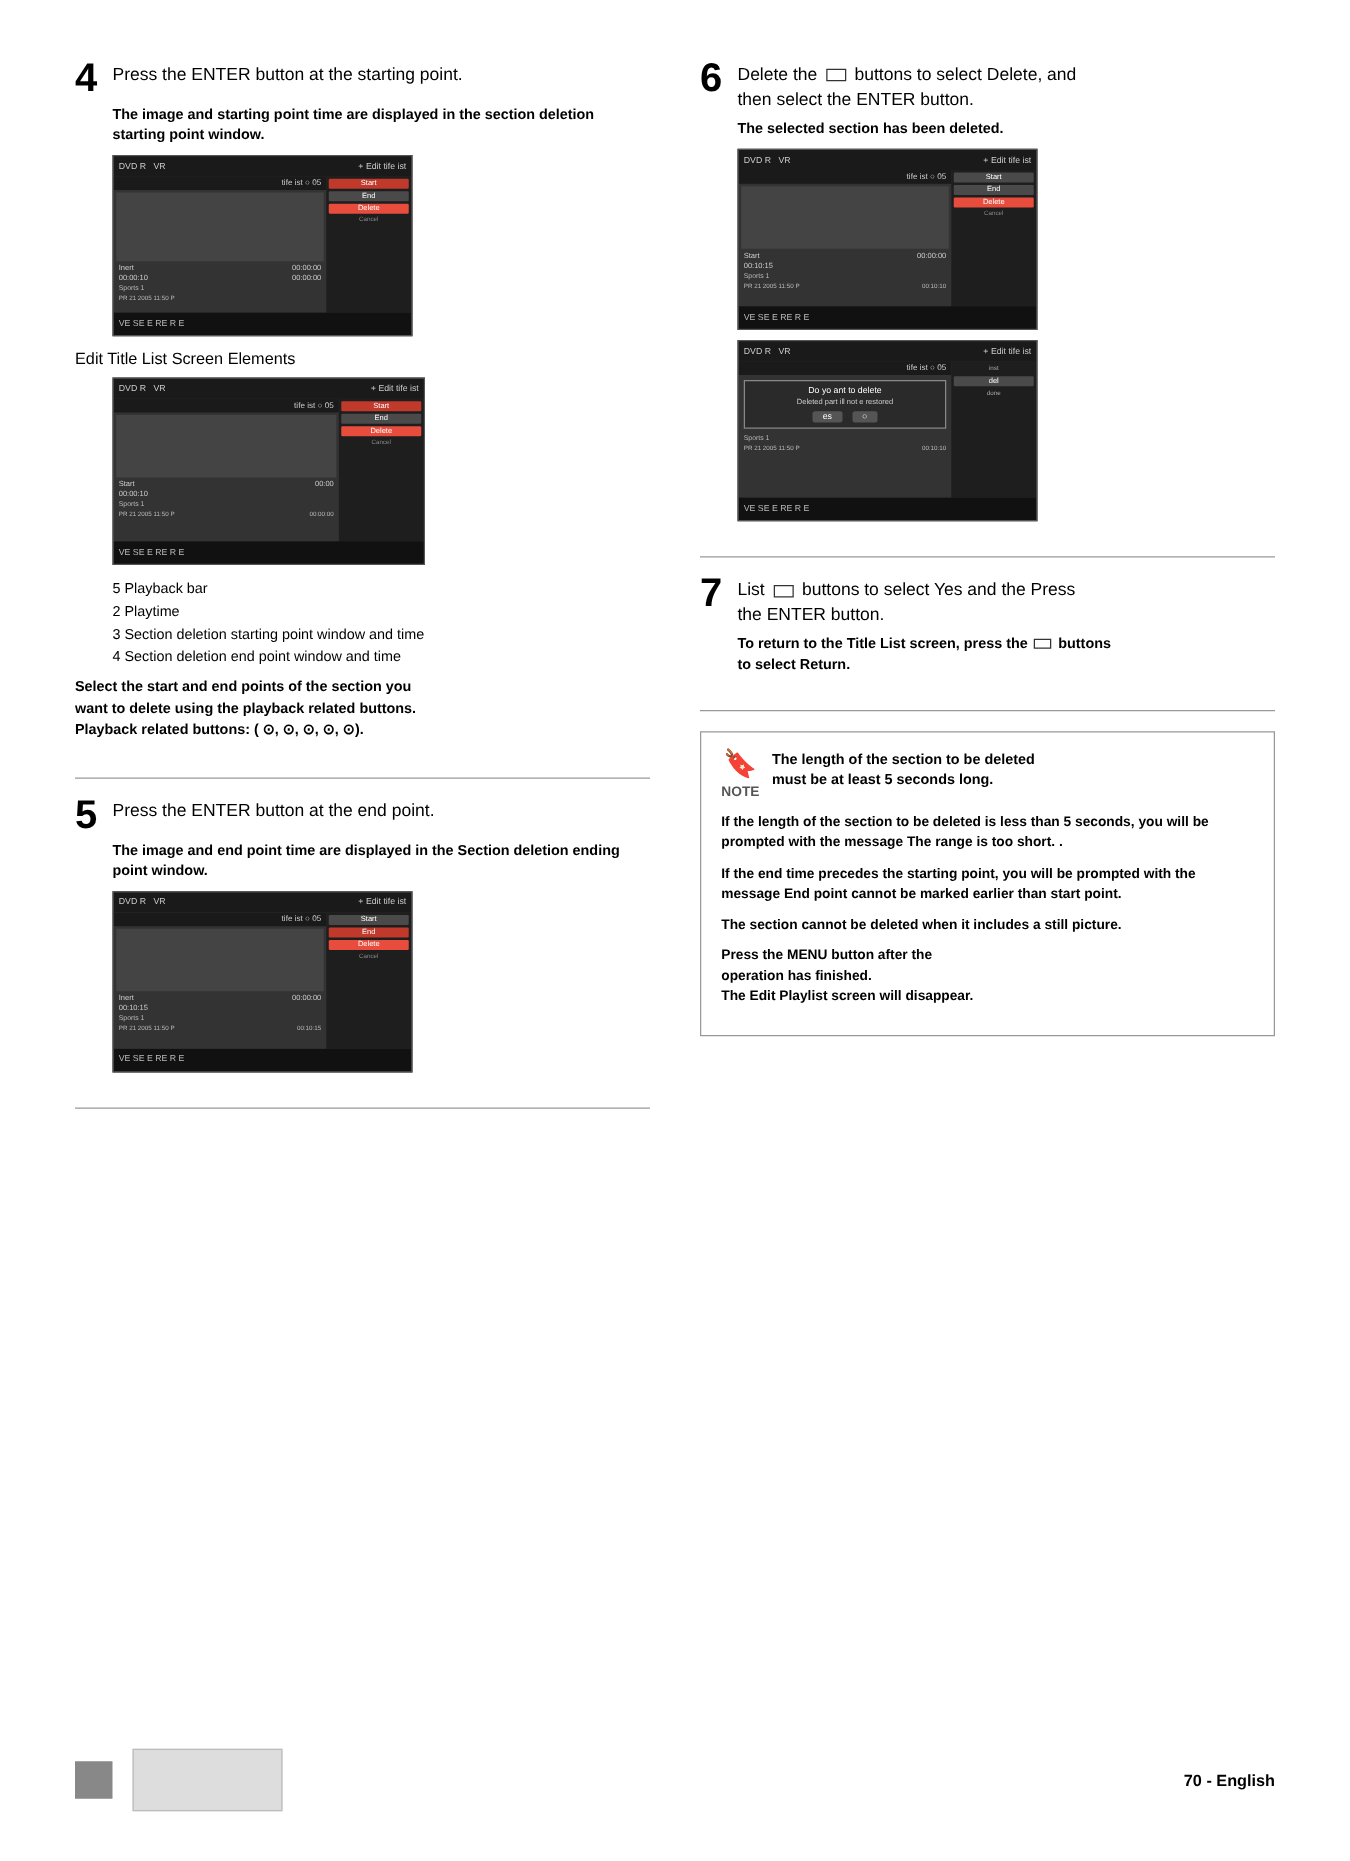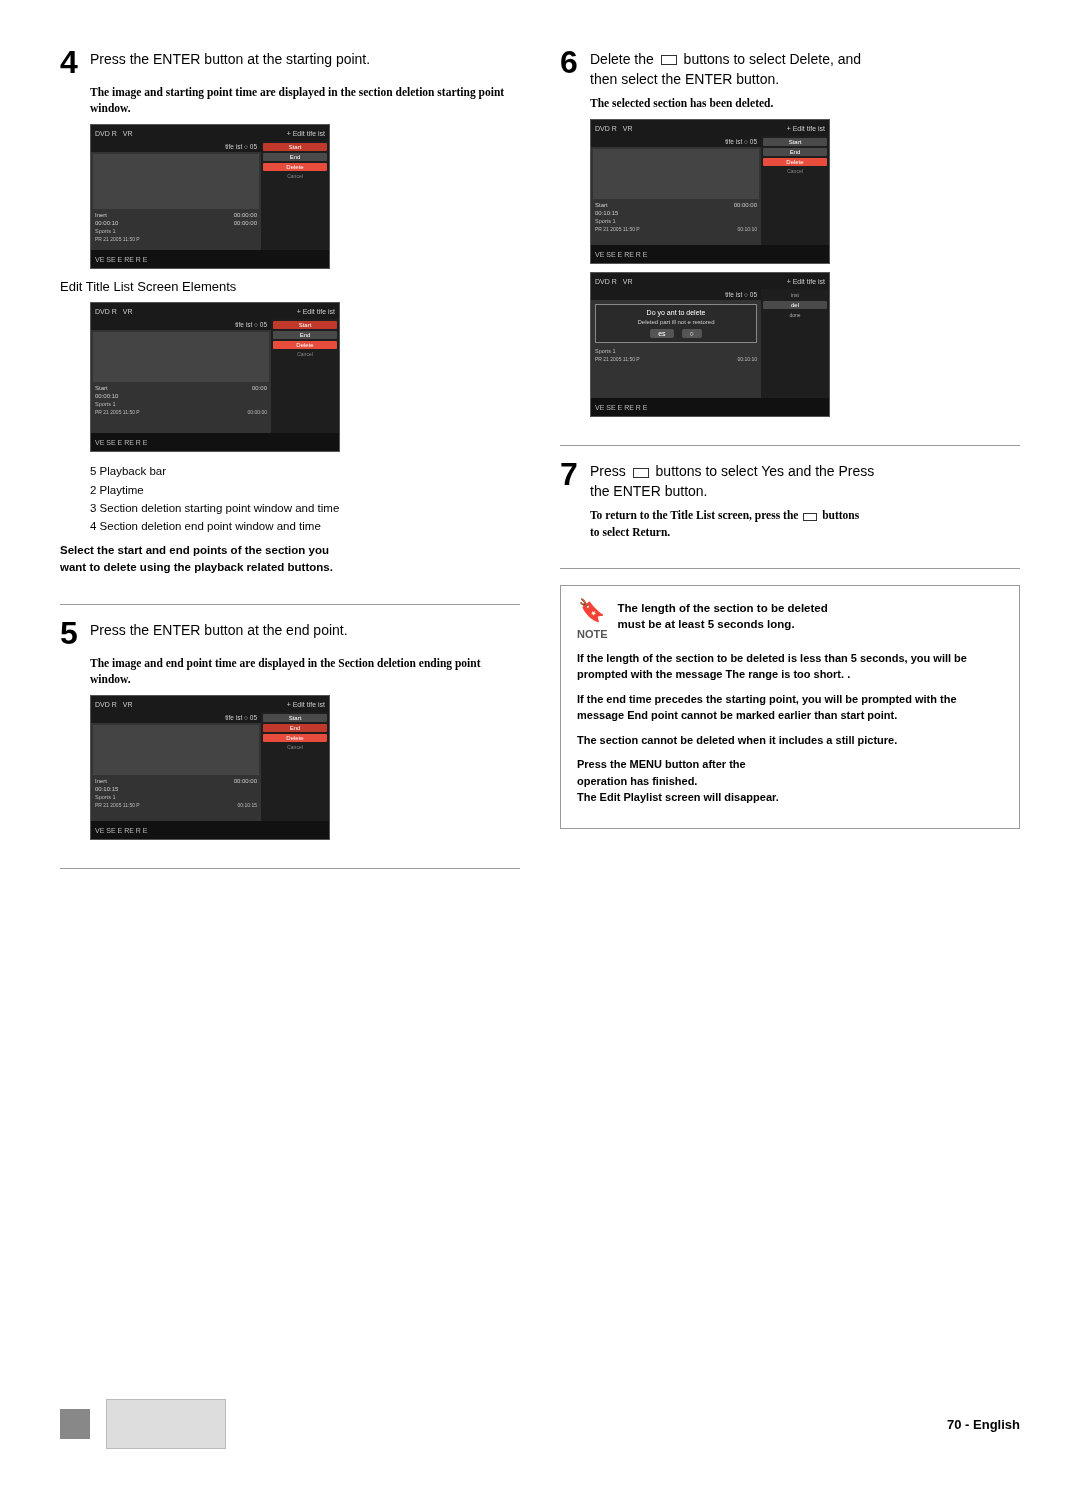--- a/index.html
+++ b/index.html
@@ -59,21 +59,20 @@
       font-weight: normal;
       line-height: 1.3;
     }
 
     .step-subtitle {
       font-size: 11.5px;
       font-weight: bold;
       margin-left: 30px;
       margin-bottom: 8px;
       line-height: 1.4;
-      font-family: Liberation Serif, serif;
     }
 
     
     .dvd-screen {
       width: 240px;
       height: 145px;
       background: #2a2a2a;
       border: 1px solid #555;
       margin-left: 30px;
       margin-bottom: 10px;
@@ -341,20 +340,21 @@
 
           <div class="elements-list">
             <div>5 Playback bar</div>
             <div>2 Playtime</div>
             <div>3 Section deletion starting point window and time</div>
             <div>4 Section deletion end point window and time</div>
           </div>
           <div class="elements-bold-note">
             <div>Select the start and end points of the section you</div>
             <div>want to delete using the playback related buttons.</div>
+            <div>Playback related buttons: ( ⊙, ⊙, ⊙, ⊙, ⊙).</div>
           </div>
         </div>
       </div>
 
       <hr class="divider">
 
       <div class="step-block">
         <div class="step-header">
           <span class="step-number">5</span>
           <span class="step-title">Press the ENTER button at the end point.</span>
@@ -494,21 +494,21 @@
           </div>
         </div>
       </div>
 
       <hr class="divider">
 
       <div class="step-block">
         <div class="step-header">
           <span class="step-number">7</span>
           <div style="font-size:14px; line-height:1.4;">
-            <span>Press</span>
+            <span>List</span>
             <span style="display:inline-block; width:16px; height:10px; border:1px solid #333; vertical-align:middle; margin:0 3px;"></span>
             <span>buttons to select Yes and the Press</span>
             <br>
             <span>the ENTER button.</span>
           </div>
         </div>
         <div class="step-subtitle" style="font-size:11.5px;">
           <span>To return to the Title List screen, press the</span>
           <span style="display:inline-block; width:14px; height:8px; border:1px solid #333; vertical-align:middle; margin:0 2px;"></span>
           <span>buttons</span><br>

